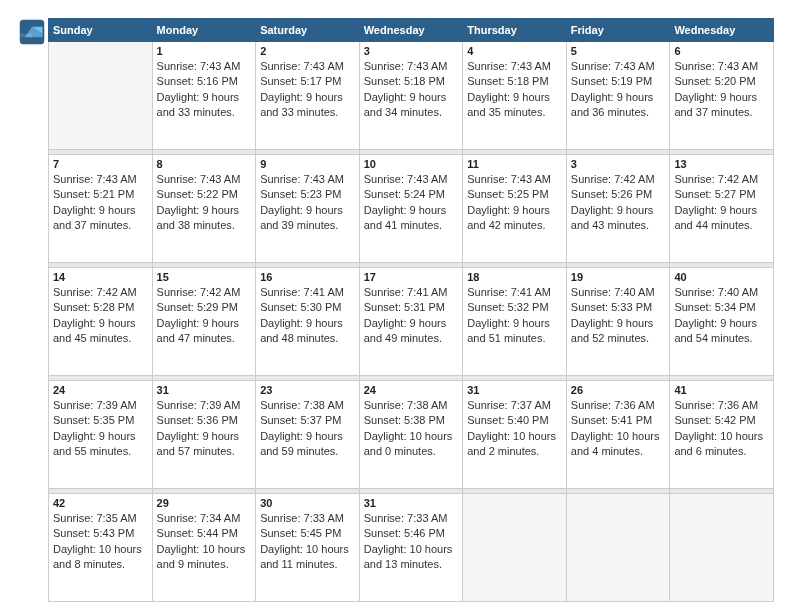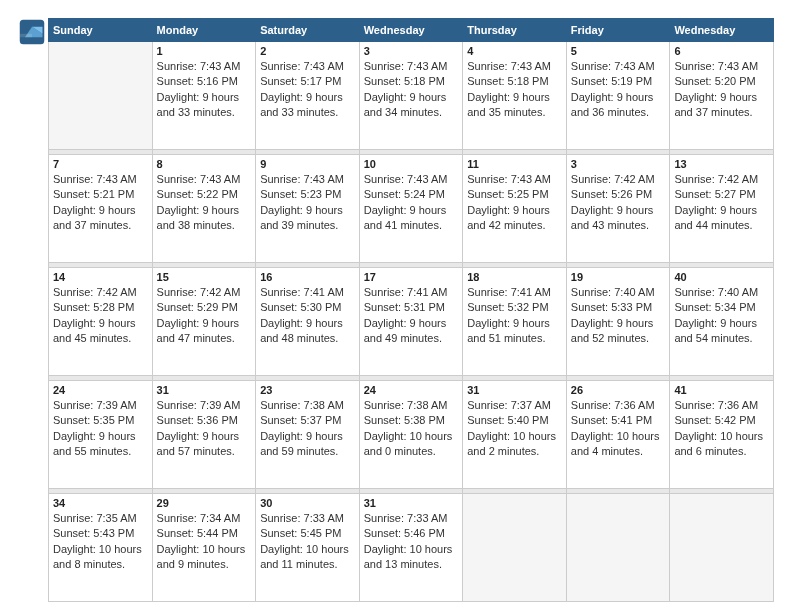--- a/index.html
+++ b/index.html
@@ -280,21 +280,21 @@
           <td></td>
           <td></td>
           <td></td>
           <td></td>
           <td></td>
           <td></td>
           <td></td>
         </tr>
         <tr>
           <td>
-            <span class="day-number">34</span>
+            <span class="day-number">42</span>
             <div class="day-info">Sunrise: 7:35 AM<br>Sunset: 5:43 PM<br>Daylight: 10 hours and 8 minutes.</div>
           </td>
           <td>
             <span class="day-number">29</span>
             <div class="day-info">Sunrise: 7:34 AM<br>Sunset: 5:44 PM<br>Daylight: 10 hours and 9 minutes.</div>
           </td>
           <td>
             <span class="day-number">30</span>
             <div class="day-info">Sunrise: 7:33 AM<br>Sunset: 5:45 PM<br>Daylight: 10 hours and 11 minutes.</div>
           </td>

